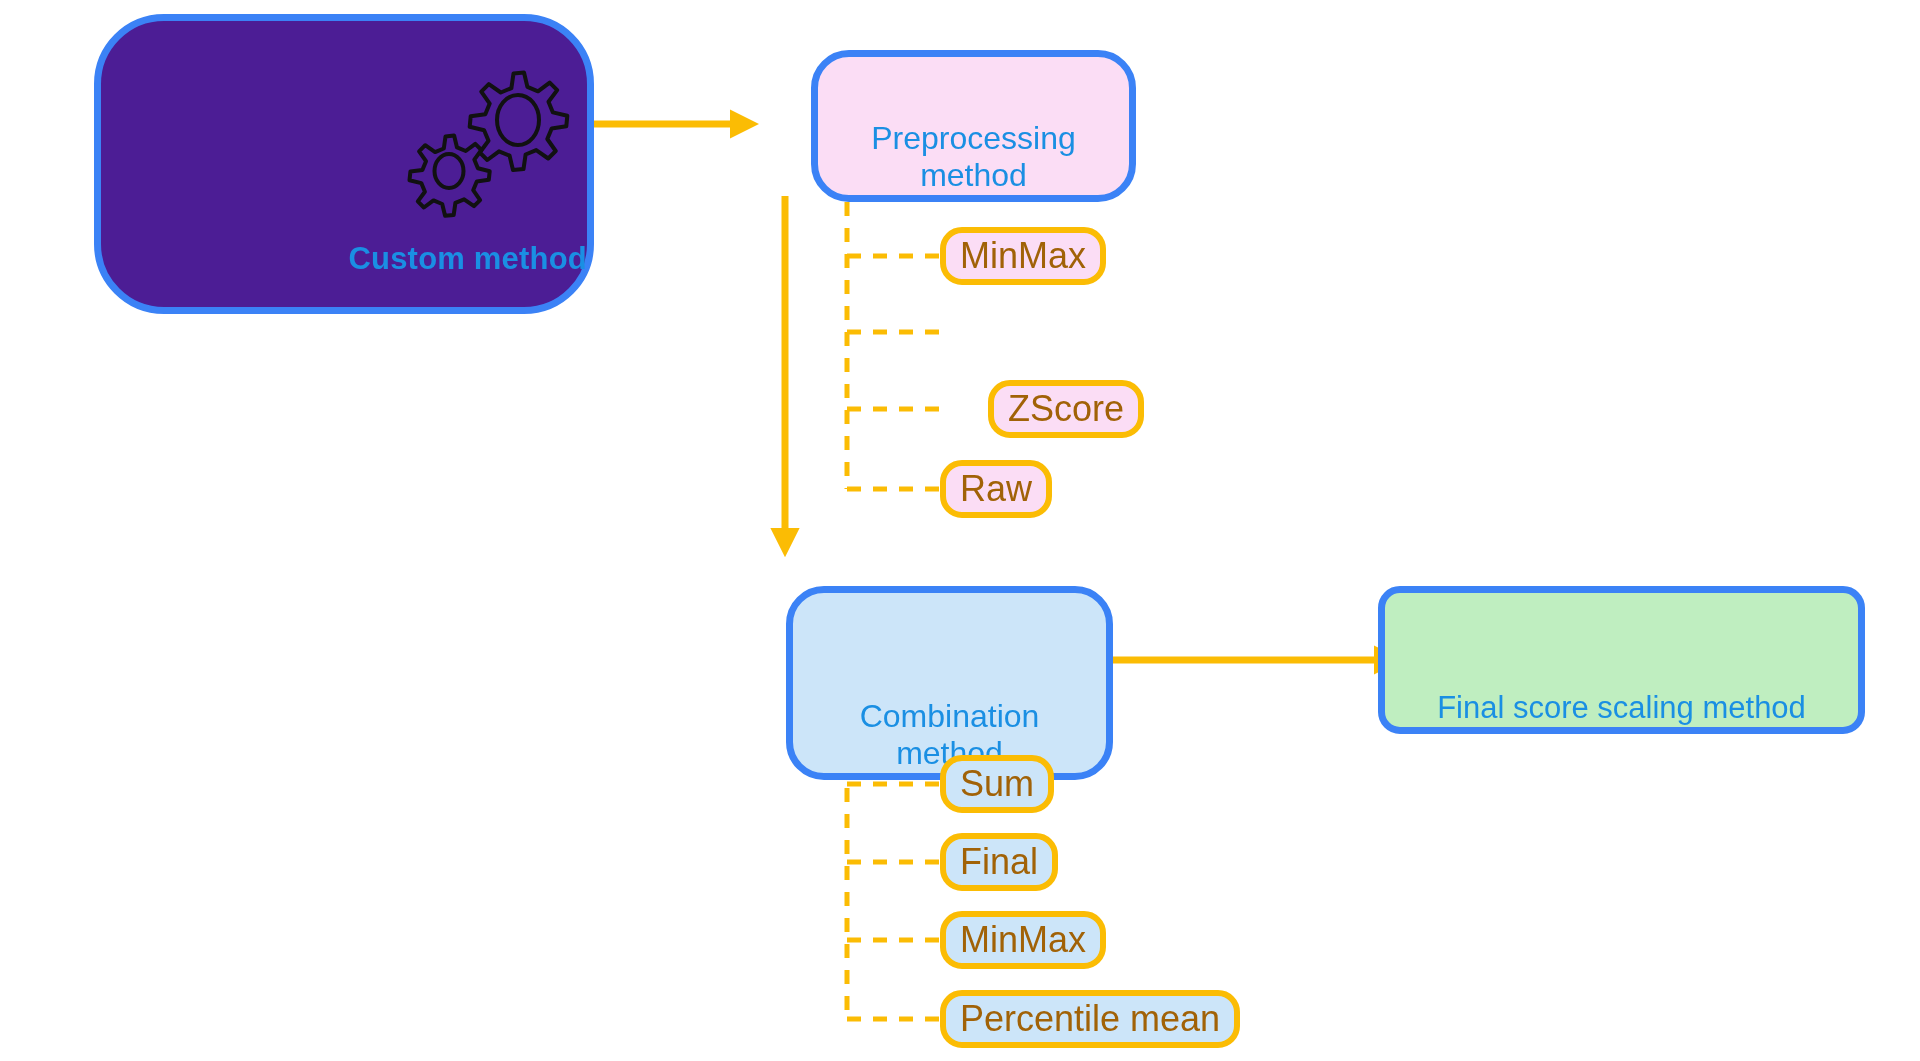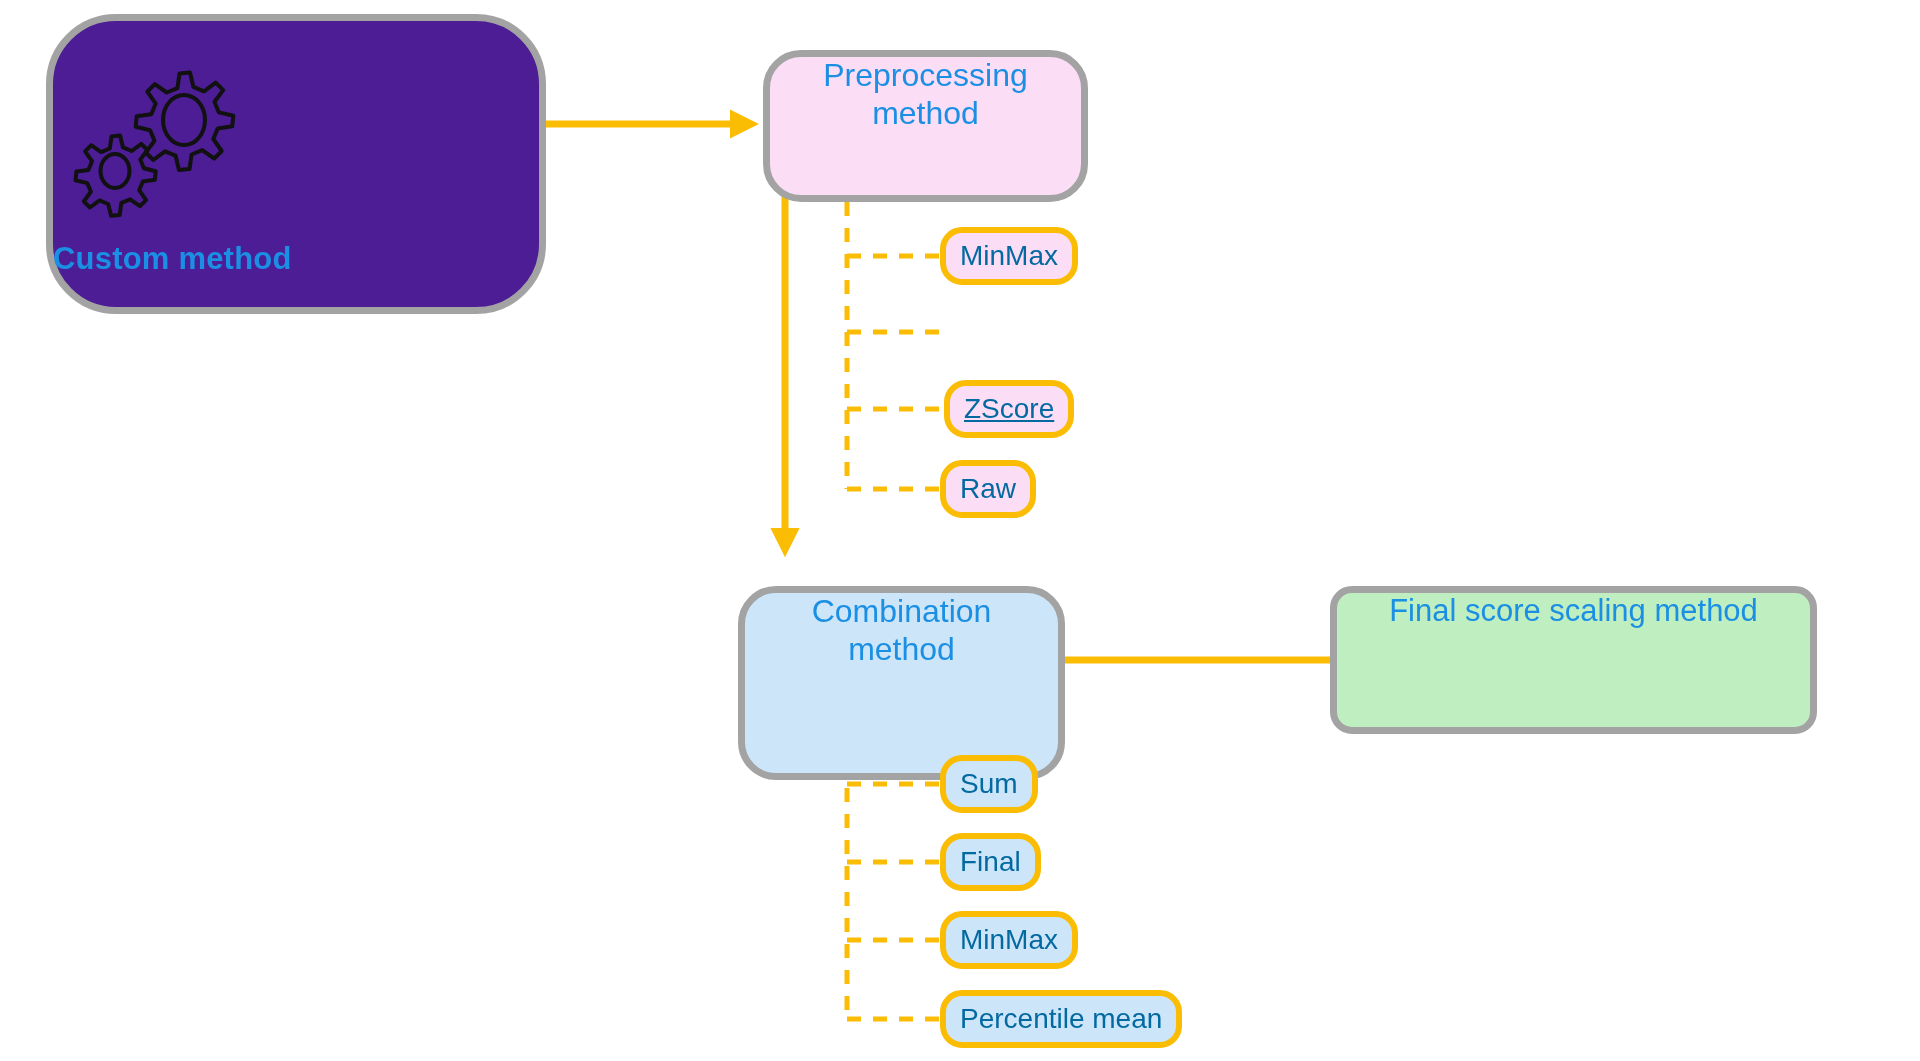--- a/index.html
+++ b/index.html
@@ -24,26 +24,27 @@
     top: 0;
     width: 1920px;
     height: 1061px;
     pointer-events: none;
   }
 
   .node {
     position: absolute;
     box-sizing: border-box;
     display: flex;
-    align-items: flex-start;
+    align-items: flex-end;
     justify-content: center;
-    border: 7px solid #a3a3a3;
+    border: 7px solid #3b82f6;
     color: #1A8FE3;
     text-align: center;
     line-height: 1.18;
+    margin-left: 48px;
   }
 
   
   .node--root {
     left: 46px;
     top: 14px;
     width: 500px;
     height: 300px;
     border-radius: 70px;
     background: #4c1d95;
@@ -100,22 +101,22 @@
   
   .chip {
     position: absolute;
     box-sizing: border-box;
     display: flex;
     align-items: center;
     justify-content: center;
     border: 6px solid #FBBC04;
     border-radius: 22px;
     height: 58px;
-    color: #0369a1;
-    font-size: 28px;
+    color: #a16207;
+    font-size: 36px;
     font-weight: 400;
     line-height: 1;
     padding: 0 14px;
   }
   .chip--pink { background: #FBDDF5; }
   .chip--blue { background: #CCE5F9; text-align: center; }
 </style>
 </head>
 <body>
 
@@ -186,21 +187,21 @@
   <div class="node node--stage node--pre">
     <span>
       <span>Preprocessing</span><br>
       <span>method</span>
     </span>
   </div>
 
   <div class="chip chip--pink" style="left:940px; top:227px;">
     <span>MinMax</span>
   </div>
-  <div class="chip chip--pink" style="left:944px; top:380px;text-decoration:underline;">
+  <div class="chip chip--pink" style="left:988px; top:380px;">
     <span>ZScore</span>
   </div>
   <div class="chip chip--pink" style="left:940px; top:460px;">
     <span>Raw</span>
   </div>
 
   <div class="node node--stage node--comb">
     <span>
       <span>Combination</span><br>
       <span>method</span>

